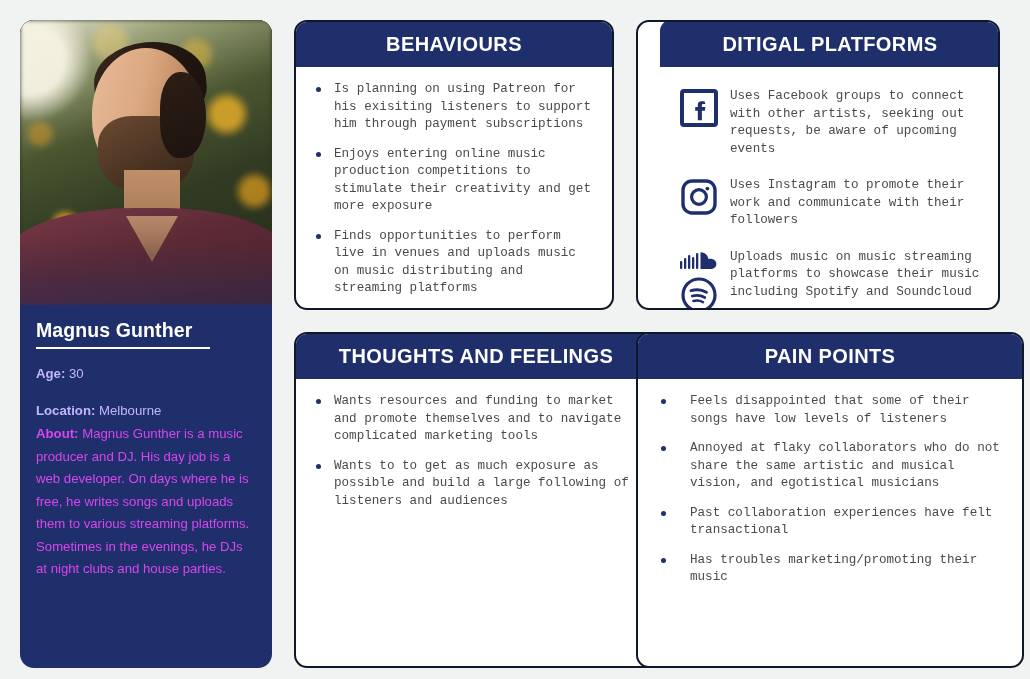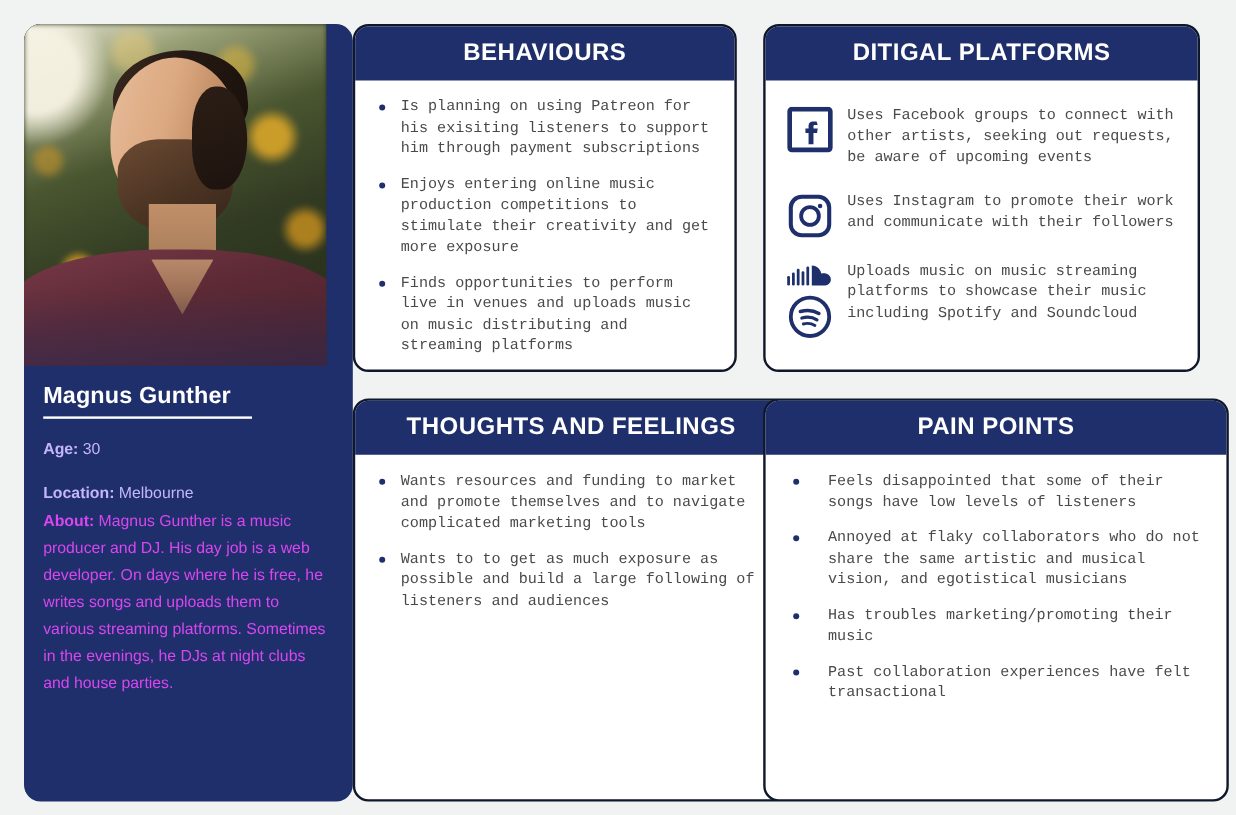--- a/index.html
+++ b/index.html
@@ -18,21 +18,21 @@
     position: relative;
     width: 1030px;
     height: 679px;
   }
 
   
   .persona-card {
     position: absolute;
     left: 20px;
     top: 20px;
-    width: 274px;
+    width: 252px;
     height: 648px;
     background: #1e2f6b;
     border-radius: 14px;
     overflow: hidden;
   }
   .persona-photo {
     position: relative;
     width: 252px;
     height: 285px;
     overflow: hidden;
@@ -207,21 +207,21 @@
     width: 5px;
     height: 5px;
     border-radius: 50%;
     background: #1e2f6b;
   }
   ul.bullets.wide li { padding-left: 36px; }
   ul.bullets.wide li:before { left: 7px; }
 
   
   #panel-behaviours        { left: 294px; top: 20px;  width: 320px; height: 290px; }
-  #panel-digital           { left: 636px; top: 20px;  width: 364px; height: 290px; }
+  #panel-digital           { left: 636px; top: 20px;  width: 364px; height: 290px; padding-left: 24px; }
   #panel-thoughts          { left: 294px; top: 332px; width: 364px; height: 336px; }
   #panel-pain              { left: 636px; top: 332px; width: 388px; height: 336px; }
 
   
   .plat-row {
     display: flex;
     align-items: flex-start;
     margin-bottom: 18px;
   }
   .plat-icons {
@@ -357,19 +357,19 @@
       </ul>
     </div>
   </div>
 
   <div class="panel" id="panel-pain">
     <div class="panel-header">PAIN POINTS</div>
     <div class="panel-body">
       <ul class="bullets wide">
         <li>Feels disappointed that some of their songs have low levels of listeners</li>
         <li>Annoyed at flaky collaborators who do not share the same artistic and musical vision, and egotistical musicians</li>
+        <li>Past collaboration experiences have felt transactional</li>
         <li>Has troubles marketing/promoting their music</li>
-        <li>Past collaboration experiences have felt transactional</li>
       </ul>
     </div>
   </div>
 
 </div>
 
 </body></html>

